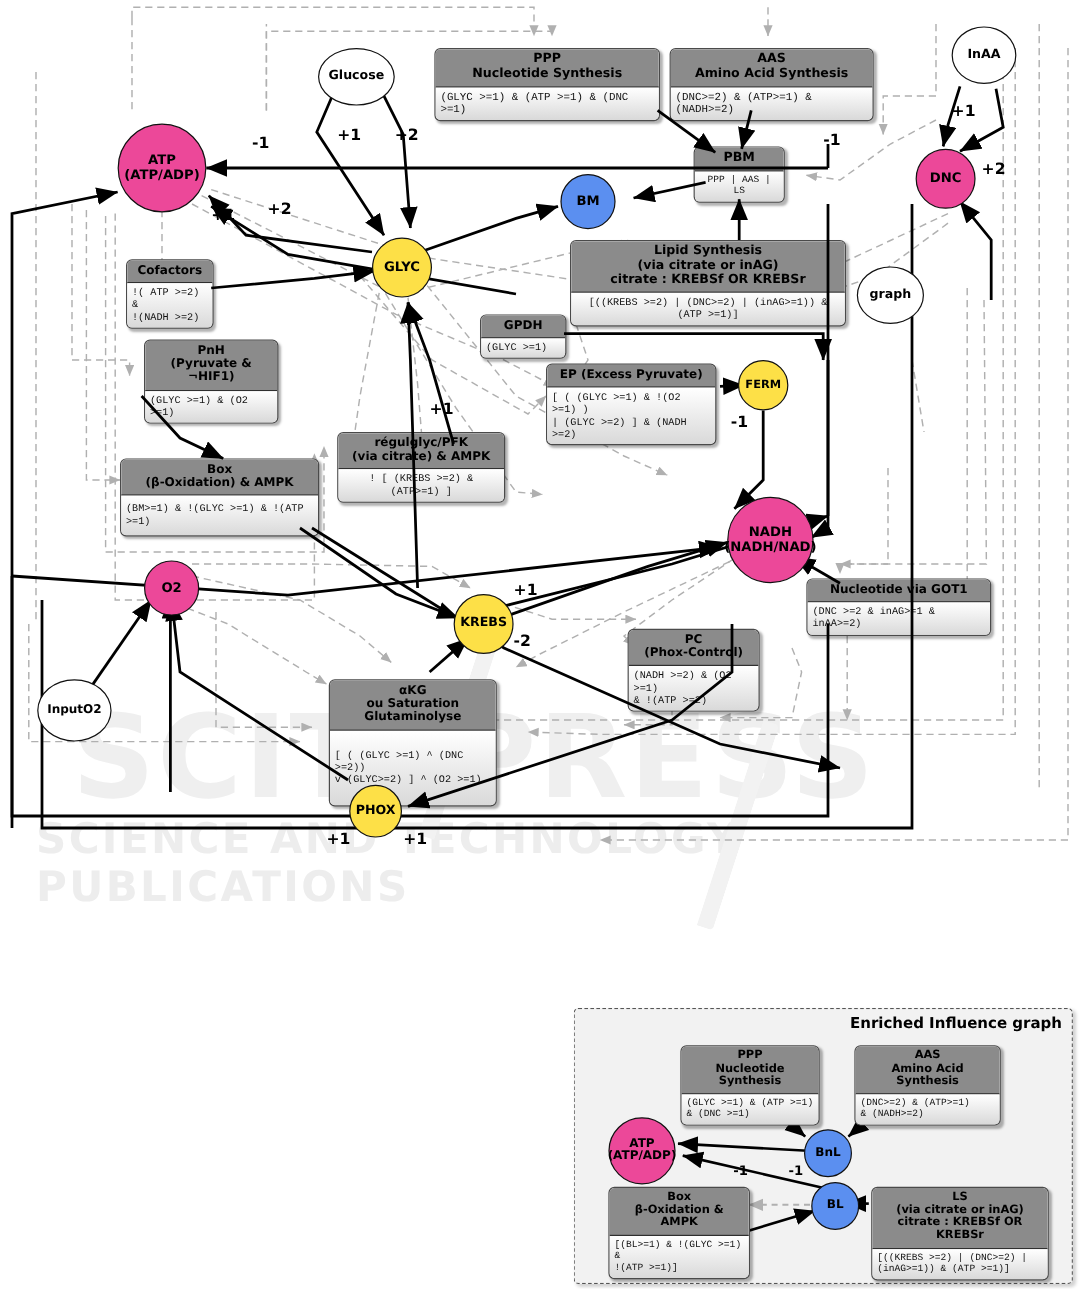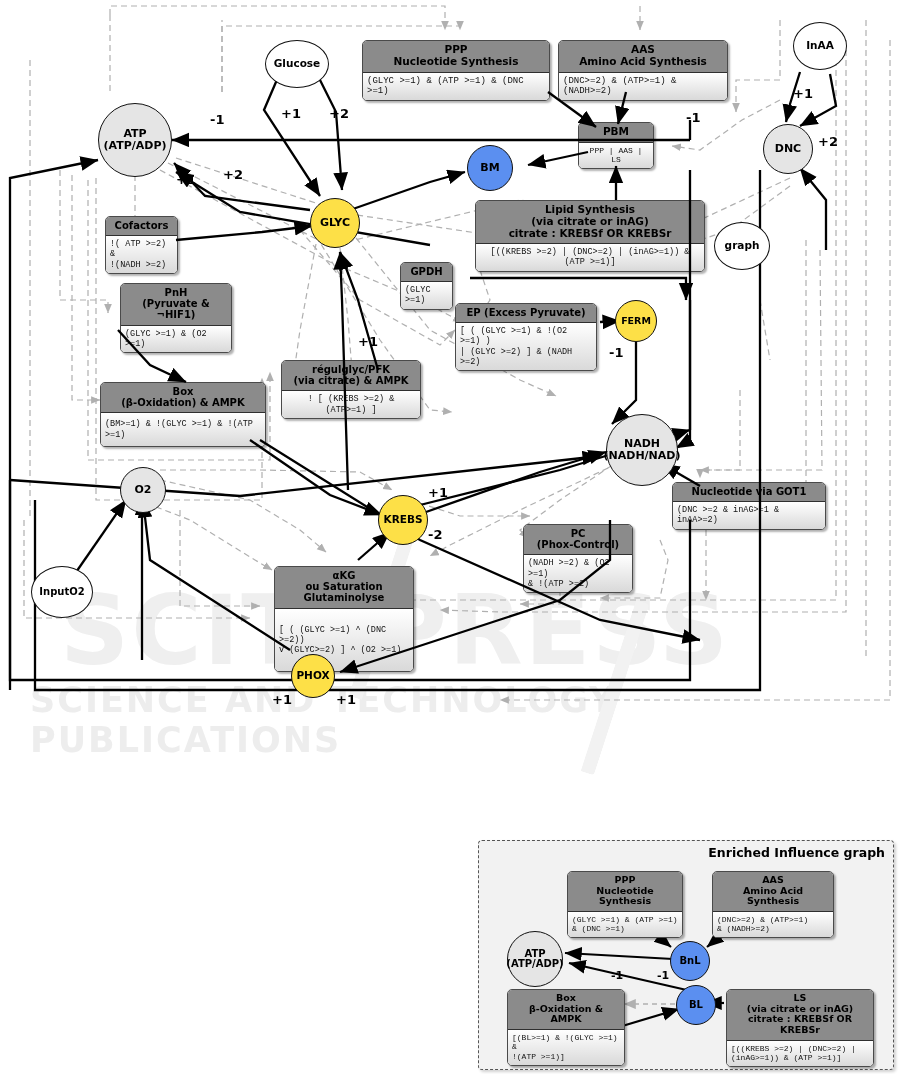--- a/index.html
+++ b/index.html
@@ -24,21 +24,21 @@
   svg.layer{position:absolute;left:0;top:0;width:901px;height:1074px;
             overflow:visible;pointer-events:none;}
   svg.layer.edges{z-index:1;}
   svg.layer.edges-top{z-index:3;}
 
   
   .node{position:absolute;border-radius:50%;
         display:flex;align-items:center;justify-content:center;
         text-align:center;font-weight:bold;color:#000;z-index:4;
         border:1.6px solid #111;box-sizing:border-box;line-height:1.05;}
-  .node.yellow{background:#e5e5e5;}
+  .node.yellow{background:#ec4899;}
   .node.red{background:#fde047;}
   .node.blue{background:#5b8ff0;}
   .node.white{background:#ffffff;}
   .node .lbl{pointer-events:none;}
 
   
   .rbox{position:absolute;z-index:2;border:1.2px solid #4a4a4a;
         border-radius:5px;background:#fff;box-sizing:border-box;
         box-shadow:2px 2px 2px rgba(0,0,0,.30);overflow:hidden;}
   .rbox .head{background:#8b8b8b;color:#000;font-weight:bold;
@@ -230,21 +230,21 @@
 !(NADH &gt;=2)</div>
   </div>
 
   <div class="rbox" style="left:475px;top:200px;width:230px;font-size:10.5px;">
     <div class="head" style="white-space:pre-line;font-size:10.5px;">Lipid Synthesis
 (via citrate or inAG)
 citrate : KREBSf OR KREBSr</div>
     <div class="body" style="font-size:8.5px;text-align:center;">[((KREBS &gt;=2) | (DNC&gt;=2) | (inAG&gt;=1)) &amp; (ATP &gt;=1)]</div>
   </div>
 
-  <div class="rbox" style="left:400px;top:262px;width:53px;font-size:10px;">
+  <div class="rbox" style="left:400px;top:262px;width:72px;font-size:10px;">
     <div class="head" style="white-space:pre-line;font-size:10px;">GPDH</div>
     <div class="body" style="font-size:8.5px;">(GLYC &gt;=1)</div>
   </div>
 
   <div class="rbox" style="left:120px;top:283px;width:112px;font-size:10px;">
     <div class="head" style="white-space:pre-line;font-size:10px;">PnH
 (Pyruvate &amp; ¬HIF1)</div>
     <div class="body" style="font-size:8.5px;">(GLYC &gt;=1) &amp; (O2 &gt;=1)</div>
   </div>
 

